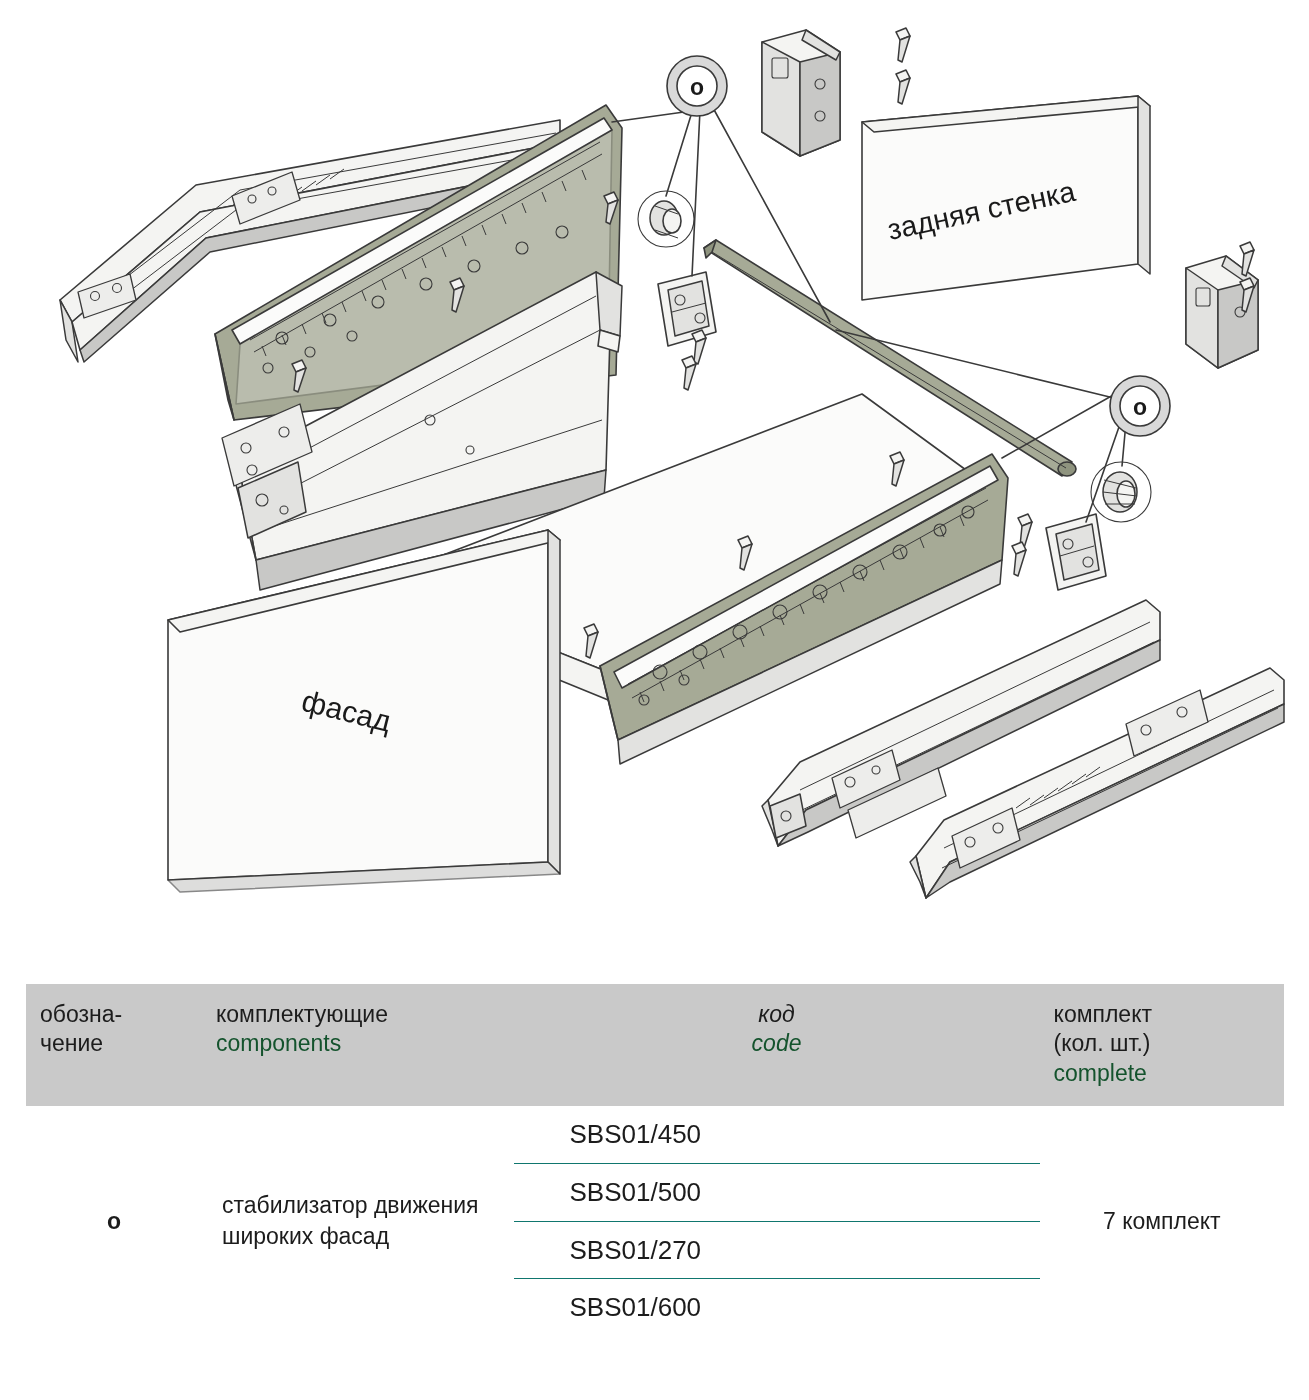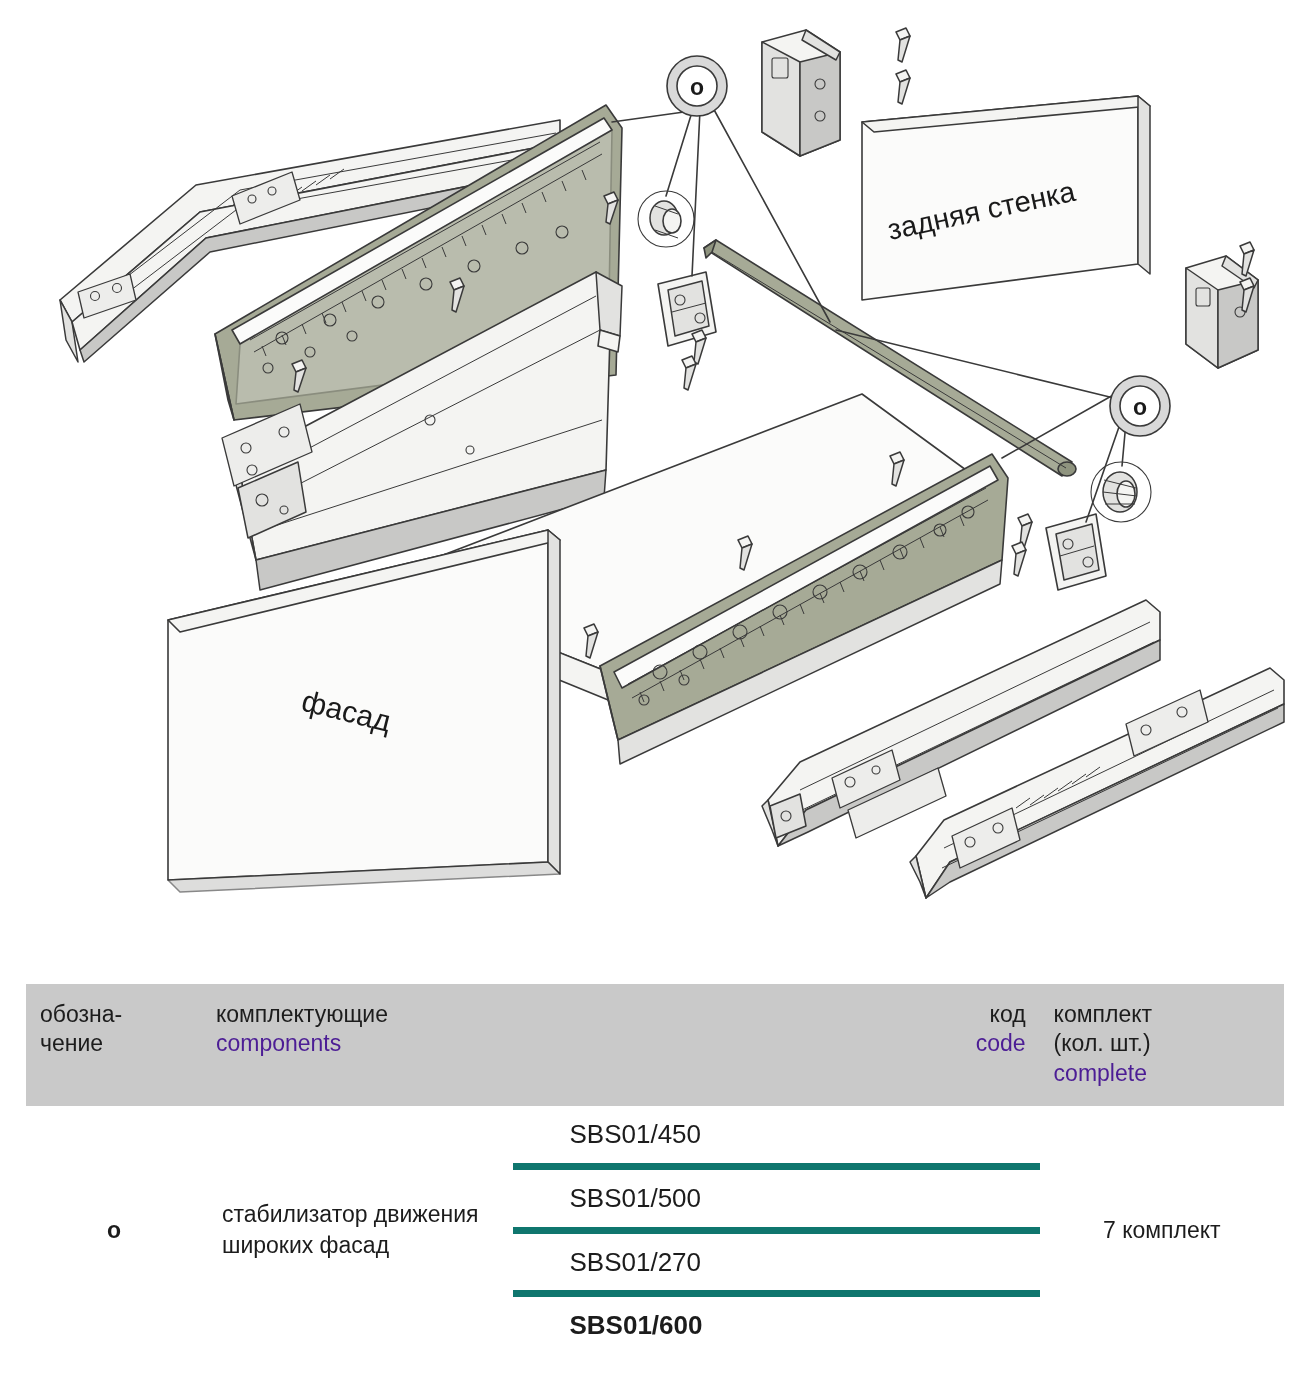--- a/index.html
+++ b/index.html
@@ -46,29 +46,29 @@
     background: #c9c9c9;
     font-weight: normal;
     font-size: 23px;
     color: #1c1c1c;
     padding: 16px 14px 18px 14px;
     vertical-align: top;
     line-height: 1.28;
     text-align: left;
   }
   #spec-table thead th .en {
-    color: #4c1d95;
+    color: #14532d;
     display: block;
   }
   .th-oboz { width: 160px; }
   .th-comp { width: 300px; }
   .th-code { width: 560px; text-align: center !important; }
   .th-kit  { width: 238px; }
 
-  .th-code .inner { text-align: right; }
+  .th-code .inner { text-align: center; font-style: italic; }
 
   #spec-table td {
     font-size: 23px;
     color: #1c1c1c;
     vertical-align: middle;
     padding: 0;
     background: #ffffff;
   }
   .cell-mark {
     width: 160px;
@@ -91,26 +91,25 @@
   }
   .code-list {
     list-style: none;
     margin: 0;
     padding: 0;
   }
   .code-list li {
     font-size: 26px;
     color: #1c1c1c;
     padding: 14px 0 14px 56px;
-    border-bottom: 7px solid #0f766e;
+    border-bottom: 1px solid #0f766e;
     line-height: 1.1;
   }
   .code-list li:last-child {
     border-bottom: none;
-    font-weight: bold;
   }
 </style>
 </head>
 <body>
 
 <div id="diagram">
   <svg width="1309" height="950" viewBox="0 0 1309 950" xmlns="http://www.w3.org/2000/svg">
     <defs>
       <style>
         .o  { fill:none; stroke:#3a3a3a; stroke-width:1.6; stroke-linejoin:round; stroke-linecap:round; }

